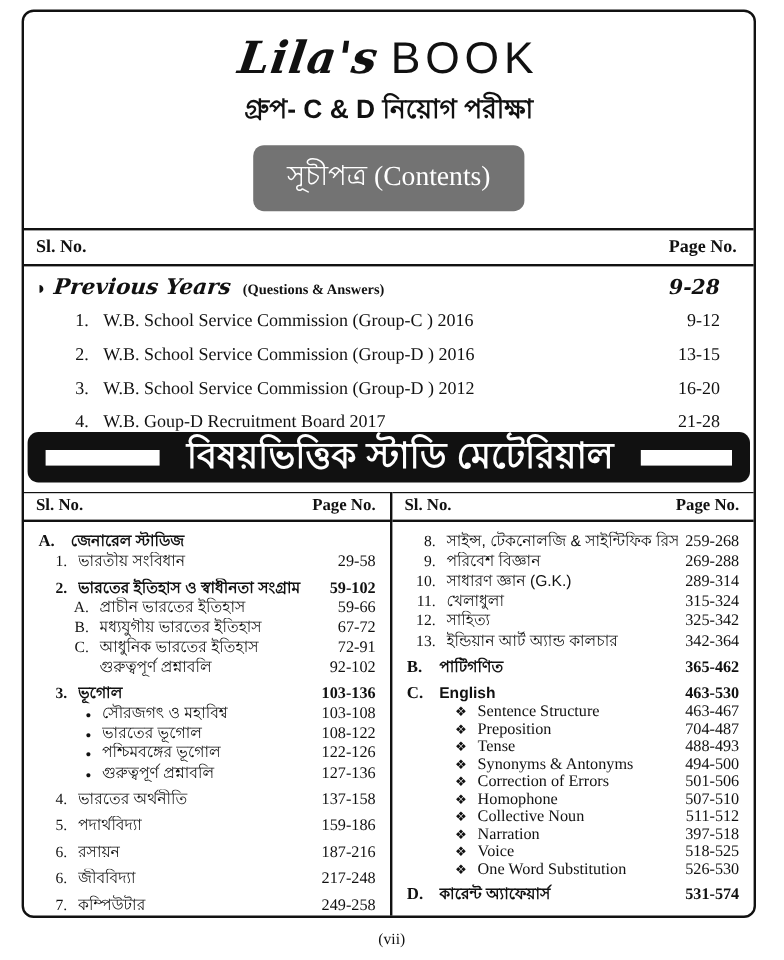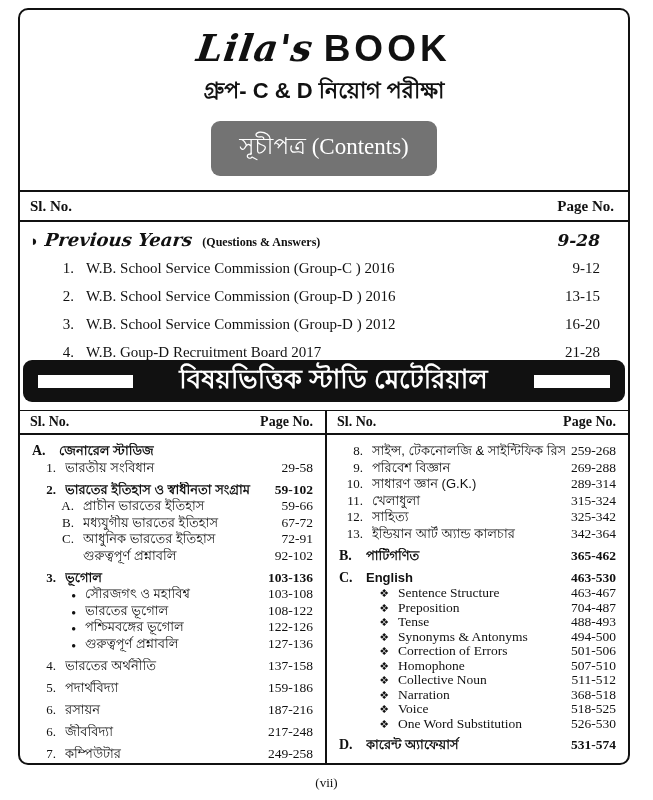--- a/index.html
+++ b/index.html
@@ -29,21 +29,21 @@
   .brand{white-space:nowrap;}
   .brand-script{
     font-family:"DejaVu Serif", serif;
     font-style:italic;font-weight:bold;
     font-size:37px;letter-spacing:1px;
     display:inline-block;transform:skewX(-8deg);
     margin-right:10px;
   }
   .brand-rest{
     font-family:"Liberation Sans", sans-serif;
-    font-weight:700;font-size:37px;letter-spacing:4px;
+    font-weight:400;font-size:37px;letter-spacing:4px;
   }
   .ssc-line{
     margin-top:10px;
     font-family:"Liberation Sans", sans-serif;
     font-weight:bold;font-size:15px;
   }
   .ssc-line .ssc{font-size:19px;}
   .bn-line{
     margin-top:3px;
     font-family:"Liberation Sans", sans-serif;
@@ -94,21 +94,21 @@
     margin:4px 3px 0 3px;
     height:42px;flex:none;
     background:#111;border-radius:9px;
     display:flex;align-items:center;justify-content:space-between;
     padding:0 15px;box-sizing:border-box;
   }
   .banner-bar{background:#fff;height:13px;flex:none;}
   .banner-bar.left{width:95px;}
   .banner-bar.right{width:76px;}
   .banner-title{
-    color:#fff;font-weight:bold;font-size:26px;
+    color:#fff;font-weight:bold;font-size:30px;
     font-family:"Liberation Sans", sans-serif;
     white-space:nowrap;padding:16px 8px;
   }
   
   .columns{
     display:flex;margin-top:8px;flex:1;min-height:0;
   }
   .col{box-sizing:border-box;display:flex;flex-direction:column;}
   .col-left{width:307px;border-right:2px solid #111;}
   .col-right{flex:1;}
@@ -416,21 +416,21 @@
 
             <div class="row t-diamond">
               <span class="no">❖</span>
               <span class="title">Collective Noun</span>
               <span class="pages">511-512</span>
             </div>
 
             <div class="row t-diamond">
               <span class="no">❖</span>
               <span class="title">Narration</span>
-              <span class="pages">368-518</span>
+              <span class="pages">397-518</span>
             </div>
 
             <div class="row t-diamond">
               <span class="no">❖</span>
               <span class="title">Voice</span>
               <span class="pages">518-525</span>
             </div>
 
             <div class="row t-diamond">
               <span class="no">❖</span>

